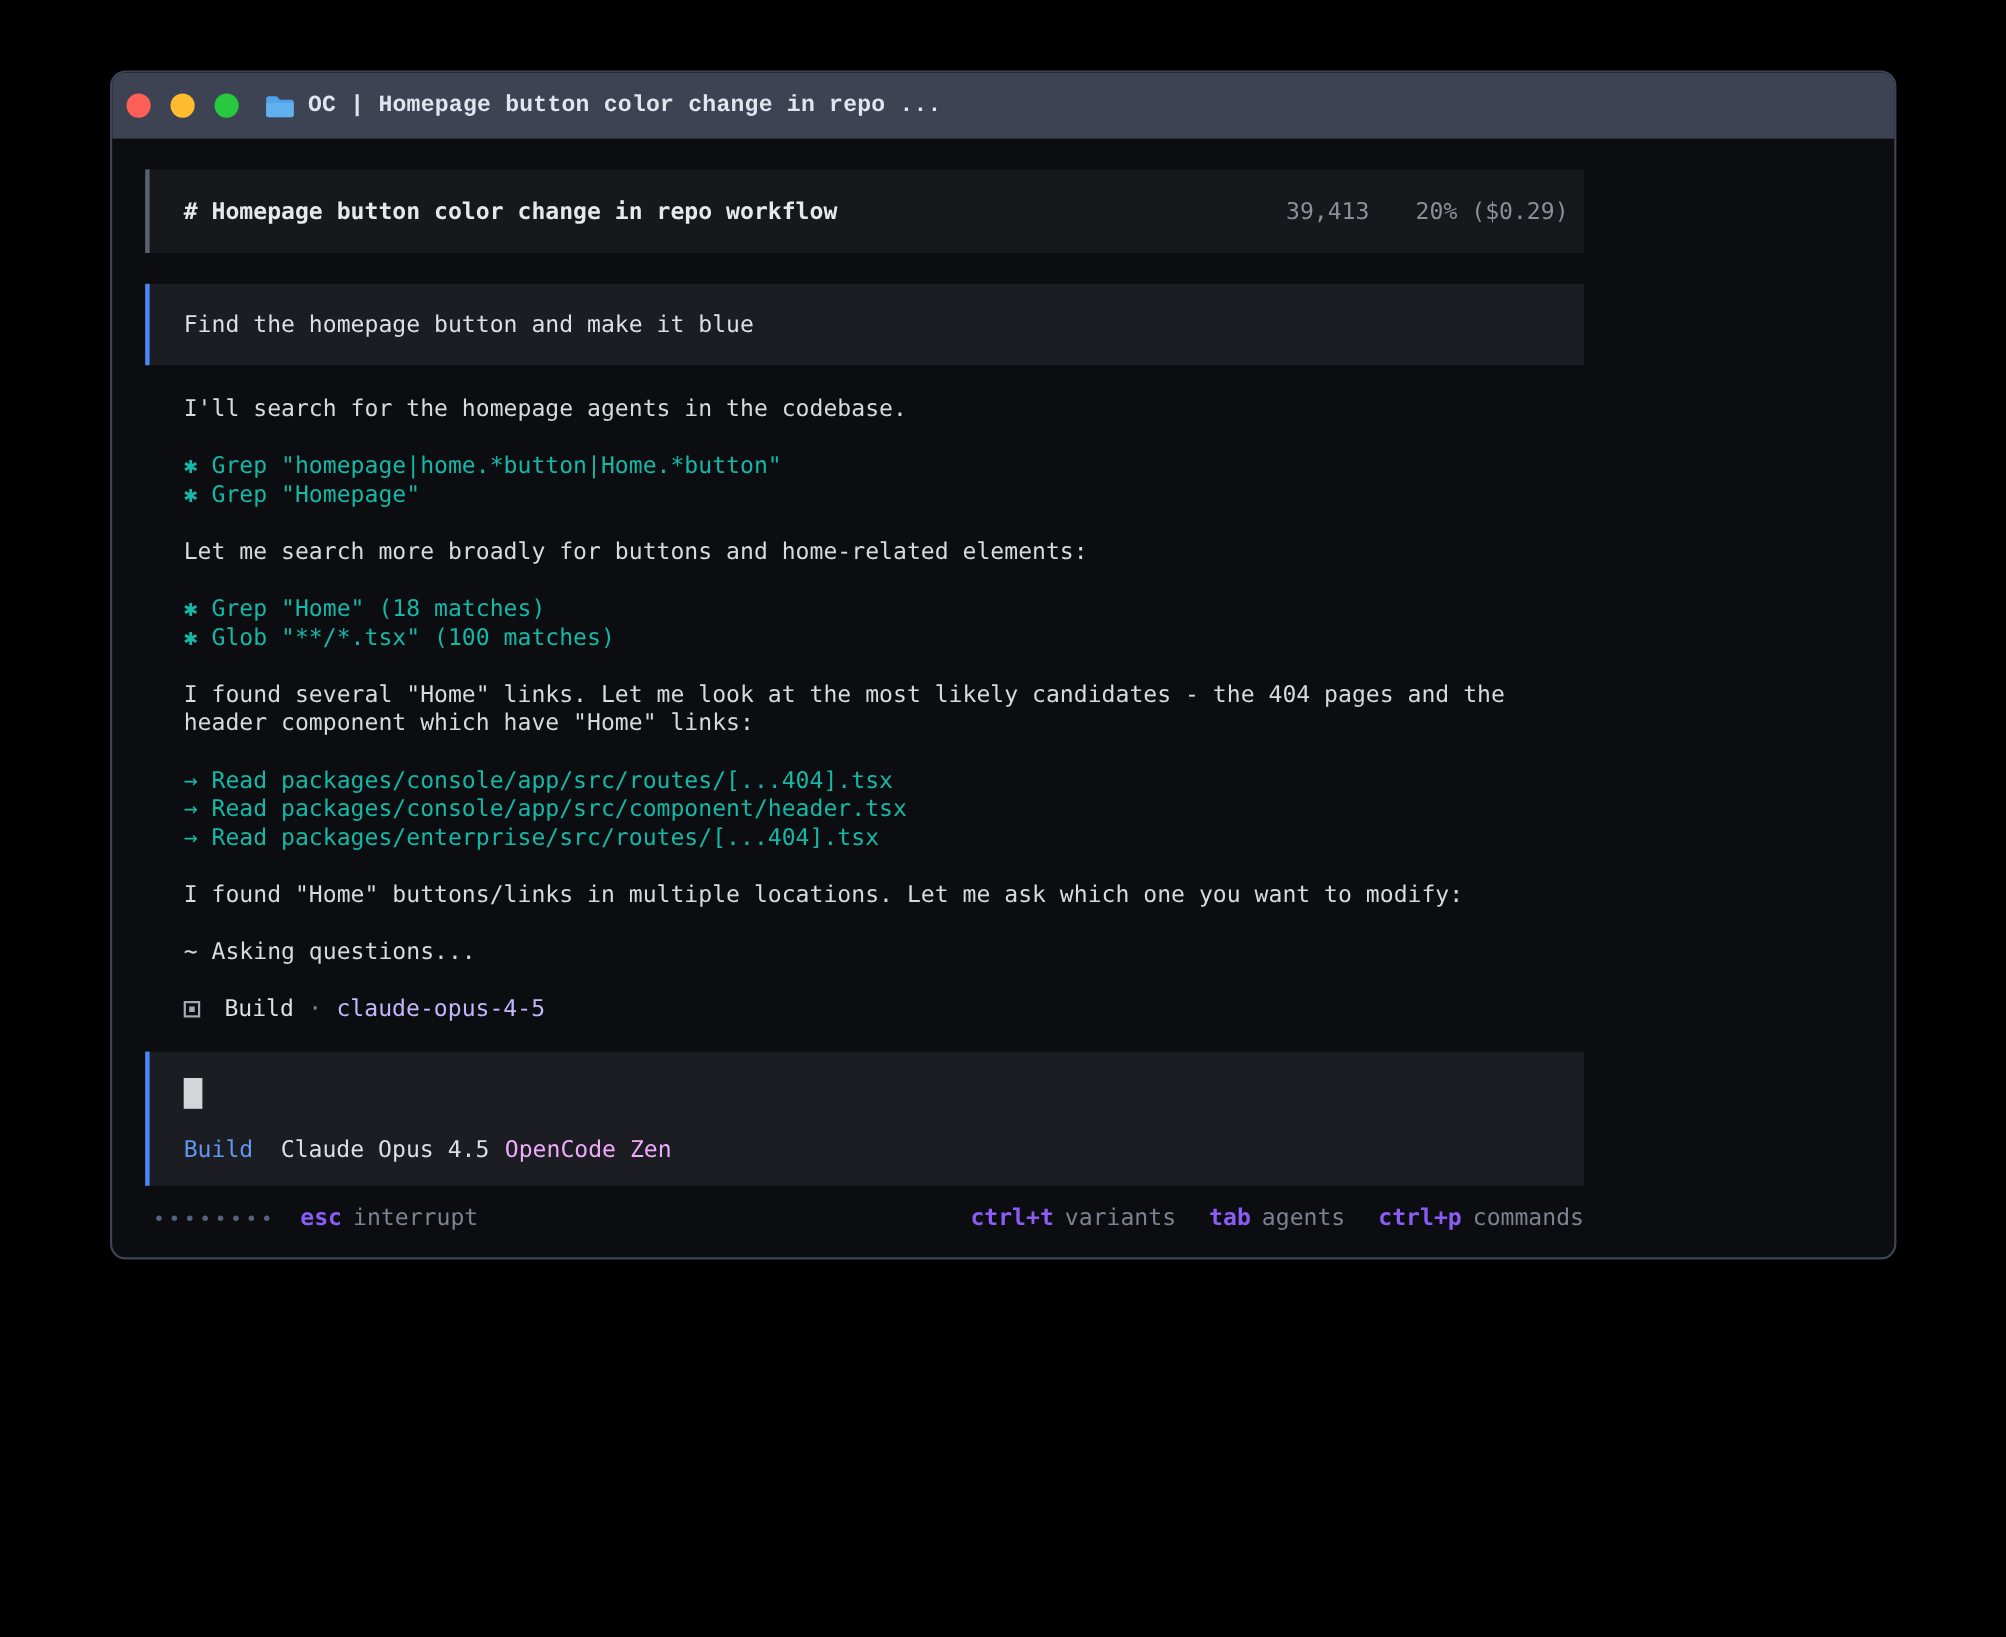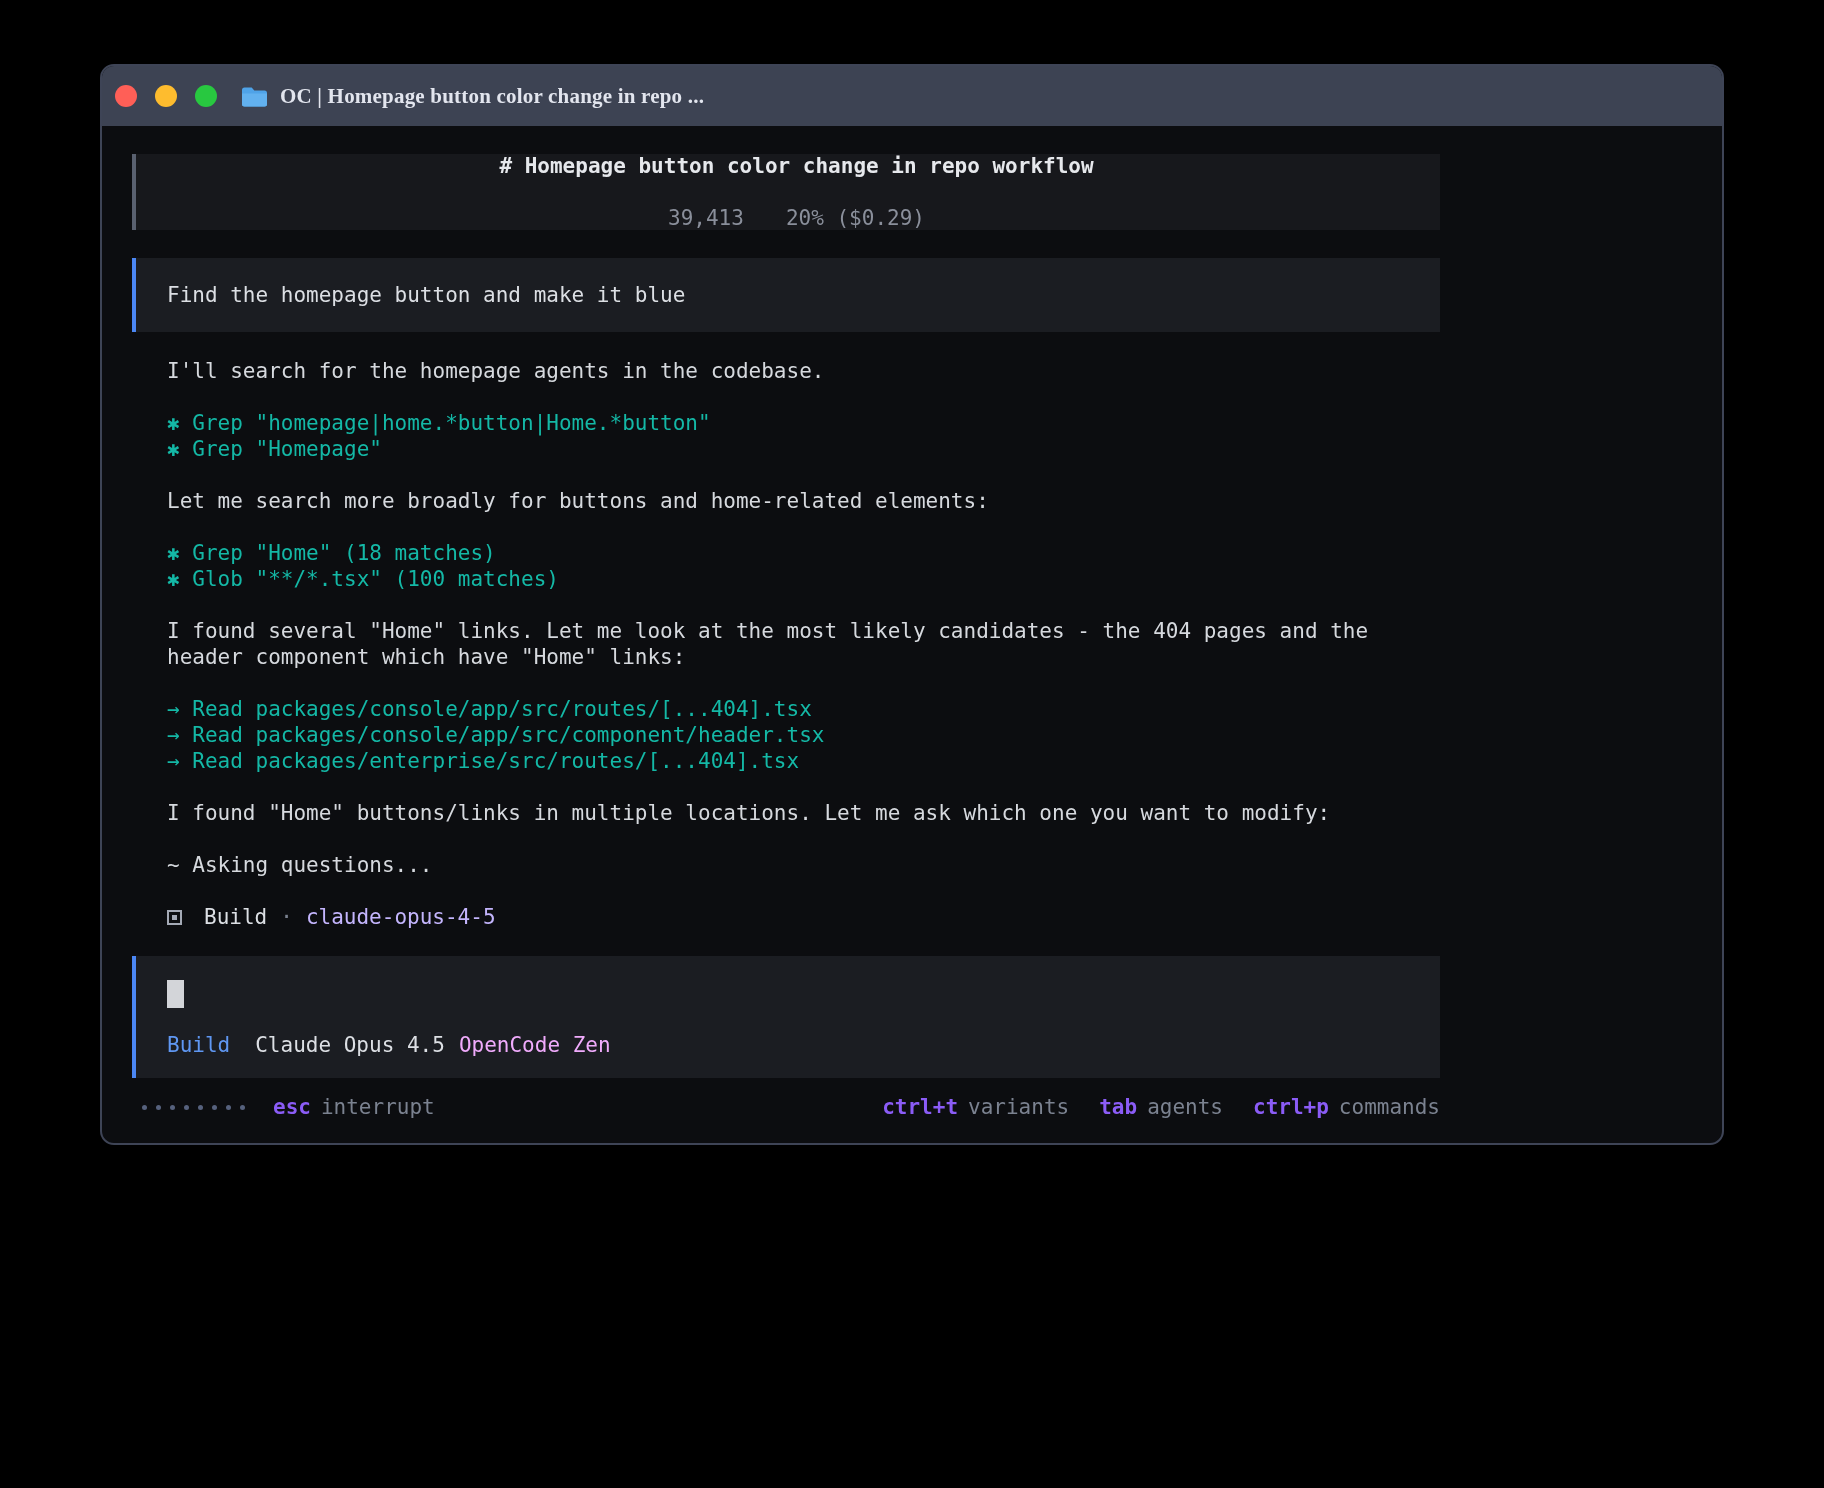--- a/index.html
+++ b/index.html
@@ -16,34 +16,34 @@
     height:60px; background:#3d4353; display:flex; align-items:center;
     padding:0 0 0 13px;
   }
   .lights { display:flex; gap:18px; margin-right:24px; }
   .light { width:22px; height:22px; border-radius:50%; }
   .light.red { background:#ff5f57; }
   .light.yellow { background:#febc2e; }
   .light.green { background:#28c840; }
   .folder { display:flex; align-items:center; margin-right:12px; }
   .titlebar-title {
-    font-family:Liberation Serif, serif; font-weight:bold; font-size:21px;
+    font-family:Liberation Mono, monospace; font-weight:bold; font-size:21px;
     color:#e2e5ee; letter-spacing:.2px;
   }
 
   
   .term {
     padding:28px 0 0 30px; font-size:21px; color:#d6d9de; height:1019px;
   }
   .col { width:1308px; }
 
   .session-header {
     height:76px; background:#17181c; border-left:4px solid #5a6170;
     display:flex; align-items:center; justify-content:space-between;
-    padding:0 14px 0 31px; font-weight:bold; color:#e6e8ec;flex-direction:column;
+    padding:0 14px 0 31px; font-weight:bold; color:#e6e8ec;
   }
   .session-stats { display:flex; gap:42px; font-weight:normal; color:#8a8f9b; }
 
   .user-msg {
     height:74px; background:#1b1d22; border-left:4px solid #4b87f5;
     display:flex; align-items:center; padding:0 31px; margin-top:28px; color:#dcdfe4;
   }
 
   .block { margin:26px 0; padding-left:35px; line-height:26px; }
   .para { max-width:1250px; }

